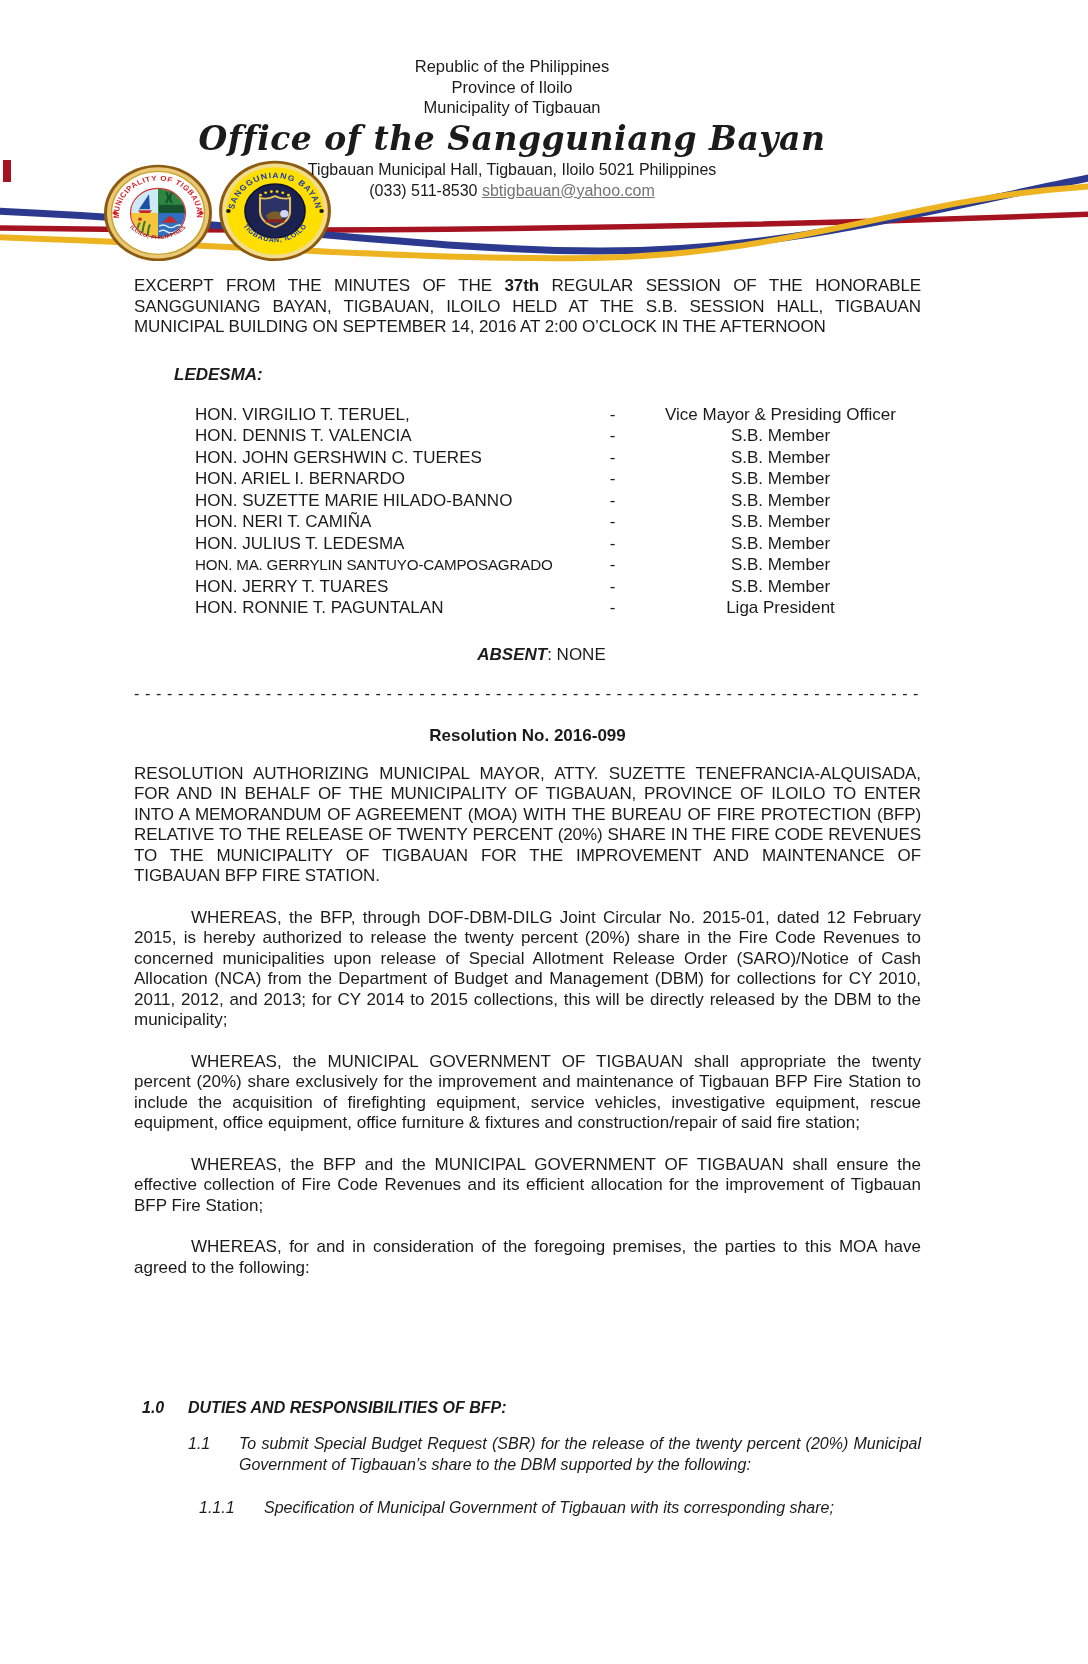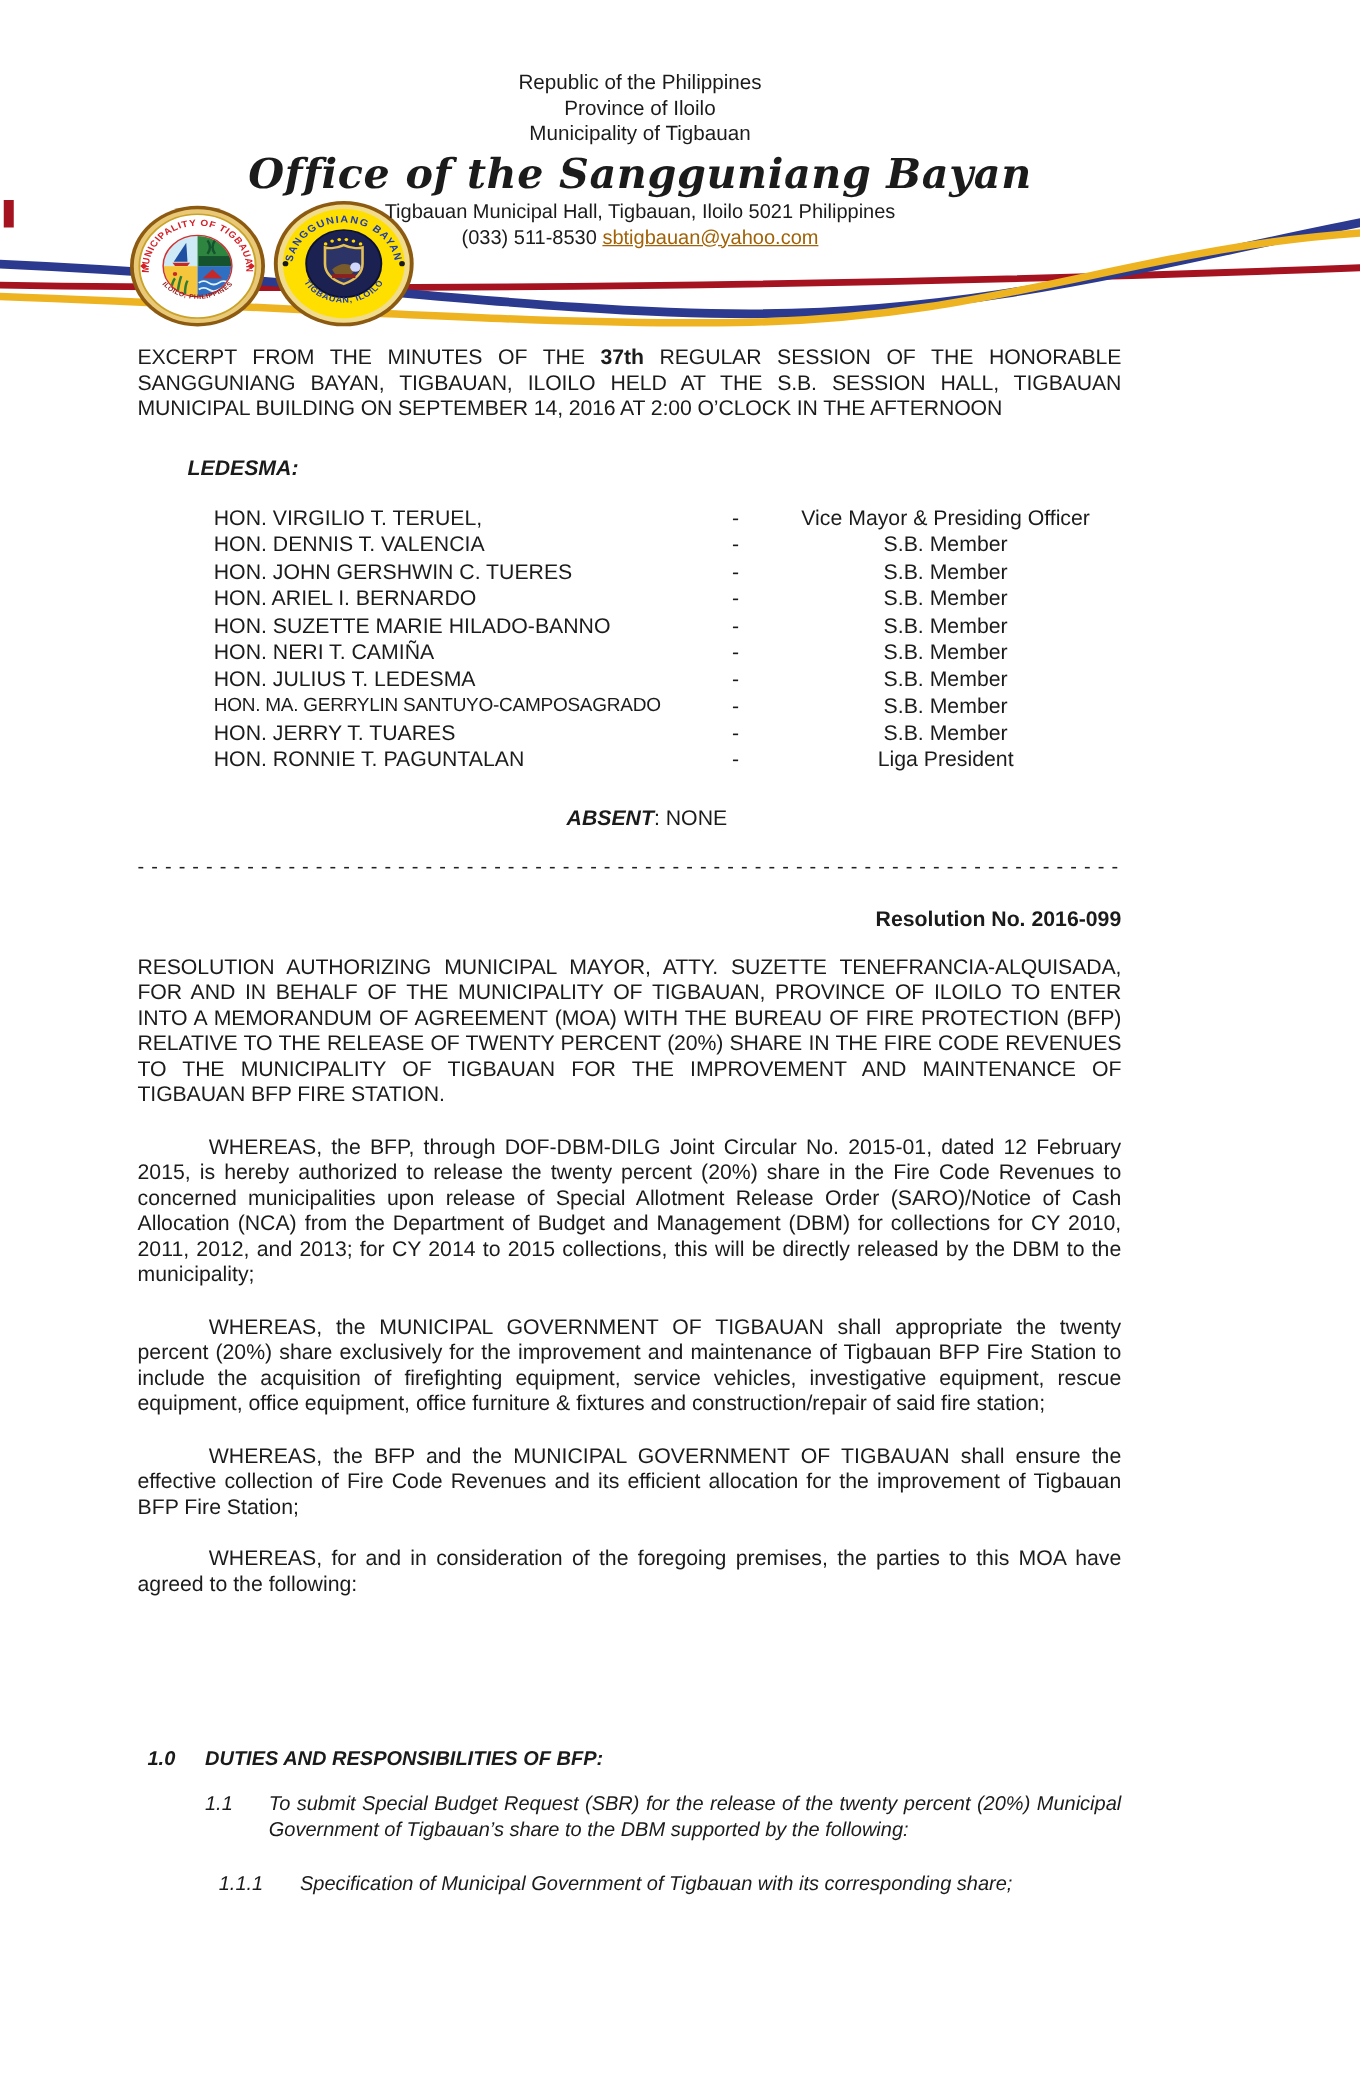--- a/index.html
+++ b/index.html
@@ -5,41 +5,41 @@
   html,body{margin:0;padding:0;background:#ffffff;}
   .page{position:relative;width:1088px;height:1664px;background:#ffffff;overflow:hidden;
         font-family:"Liberation Sans",sans-serif;color:#1b1b1b;}
   
   .hdr{position:absolute;top:56px;left:0;right:64px;text-align:center;z-index:3;}
   .hline{font-size:16.5px;line-height:20.5px;}
   .office{font-family:"DejaVu Serif",serif;font-style:italic;font-weight:700;
           font-size:33px;line-height:42px;letter-spacing:.5px;}
   .addr{font-size:16px;line-height:20px;}
   .contact{font-size:16px;line-height:22px;}
-  .email{color:#a16207;text-decoration:underline;cursor:pointer;}
+  .email{color:#737373;text-decoration:underline;cursor:pointer;}
   
   .ribbons{position:absolute;top:0;left:0;z-index:1;}
   .seal{position:absolute;z-index:2;}
   .seal-left{left:102px;top:162px;}
   .seal-right{left:217px;top:158px;}
   
-  .content{position:absolute;top:276px;left:110px;width:787px;z-index:3;}
+  .content{position:absolute;top:276px;left:134px;width:787px;z-index:3;}
   .intro{margin:0;font-size:17px;line-height:20.5px;text-align:justify;letter-spacing:-0.1px;}
   .present{margin:26px 0 0 40px;font-size:17px;font-weight:700;font-style:italic;line-height:21px;}
   .attendees{margin:19px 0 0 61px;}
   .arow{display:flex;font-size:17px;line-height:21.5px;}
   .arow .name{width:390px;flex:none;white-space:nowrap;}
   .arow.condensed .name{font-size:15.2px;letter-spacing:-0.2px;}
   .arow .dash{width:55px;flex:none;text-align:center;}
   .arow .role{flex:1;text-align:center;}
   .absent{margin:25px 0 0 28px;font-size:17px;line-height:21px;text-align:center;}
   .absent b{font-style:italic;}
   .sep{margin-top:20px;font-size:16px;line-height:18px;white-space:nowrap;overflow:hidden;
        letter-spacing:.6px;color:#222;}
-  .res-title{margin-top:22px;text-align:right;font-size:17px;font-weight:700;line-height:21px;}
+  .res-title{margin-top:22px;text-align:center;font-size:17px;font-weight:700;line-height:21px;}
   .res-body{margin:18px 0 0 0;font-size:17px;line-height:20.5px;text-align:justify;letter-spacing:-0.1px;}
   .whereas{margin:21px 0 0 0;font-size:17px;line-height:20.5px;text-align:justify;text-indent:57px;}
   
   .duties{margin-top:119px;font-style:italic;font-size:16px;line-height:21px;}
   .d-head{display:flex;font-weight:700;}
   .d-head .num{width:54px;flex:none;padding-left:8px;box-sizing:border-box;}
   .d-item{display:flex;margin-top:15px;margin-left:54px;}
   .d-item .num{width:51px;flex:none;}
   .d-item .txt{flex:1;text-align:justify;}
   .d-sub{display:flex;margin-top:22px;margin-left:65px;}

